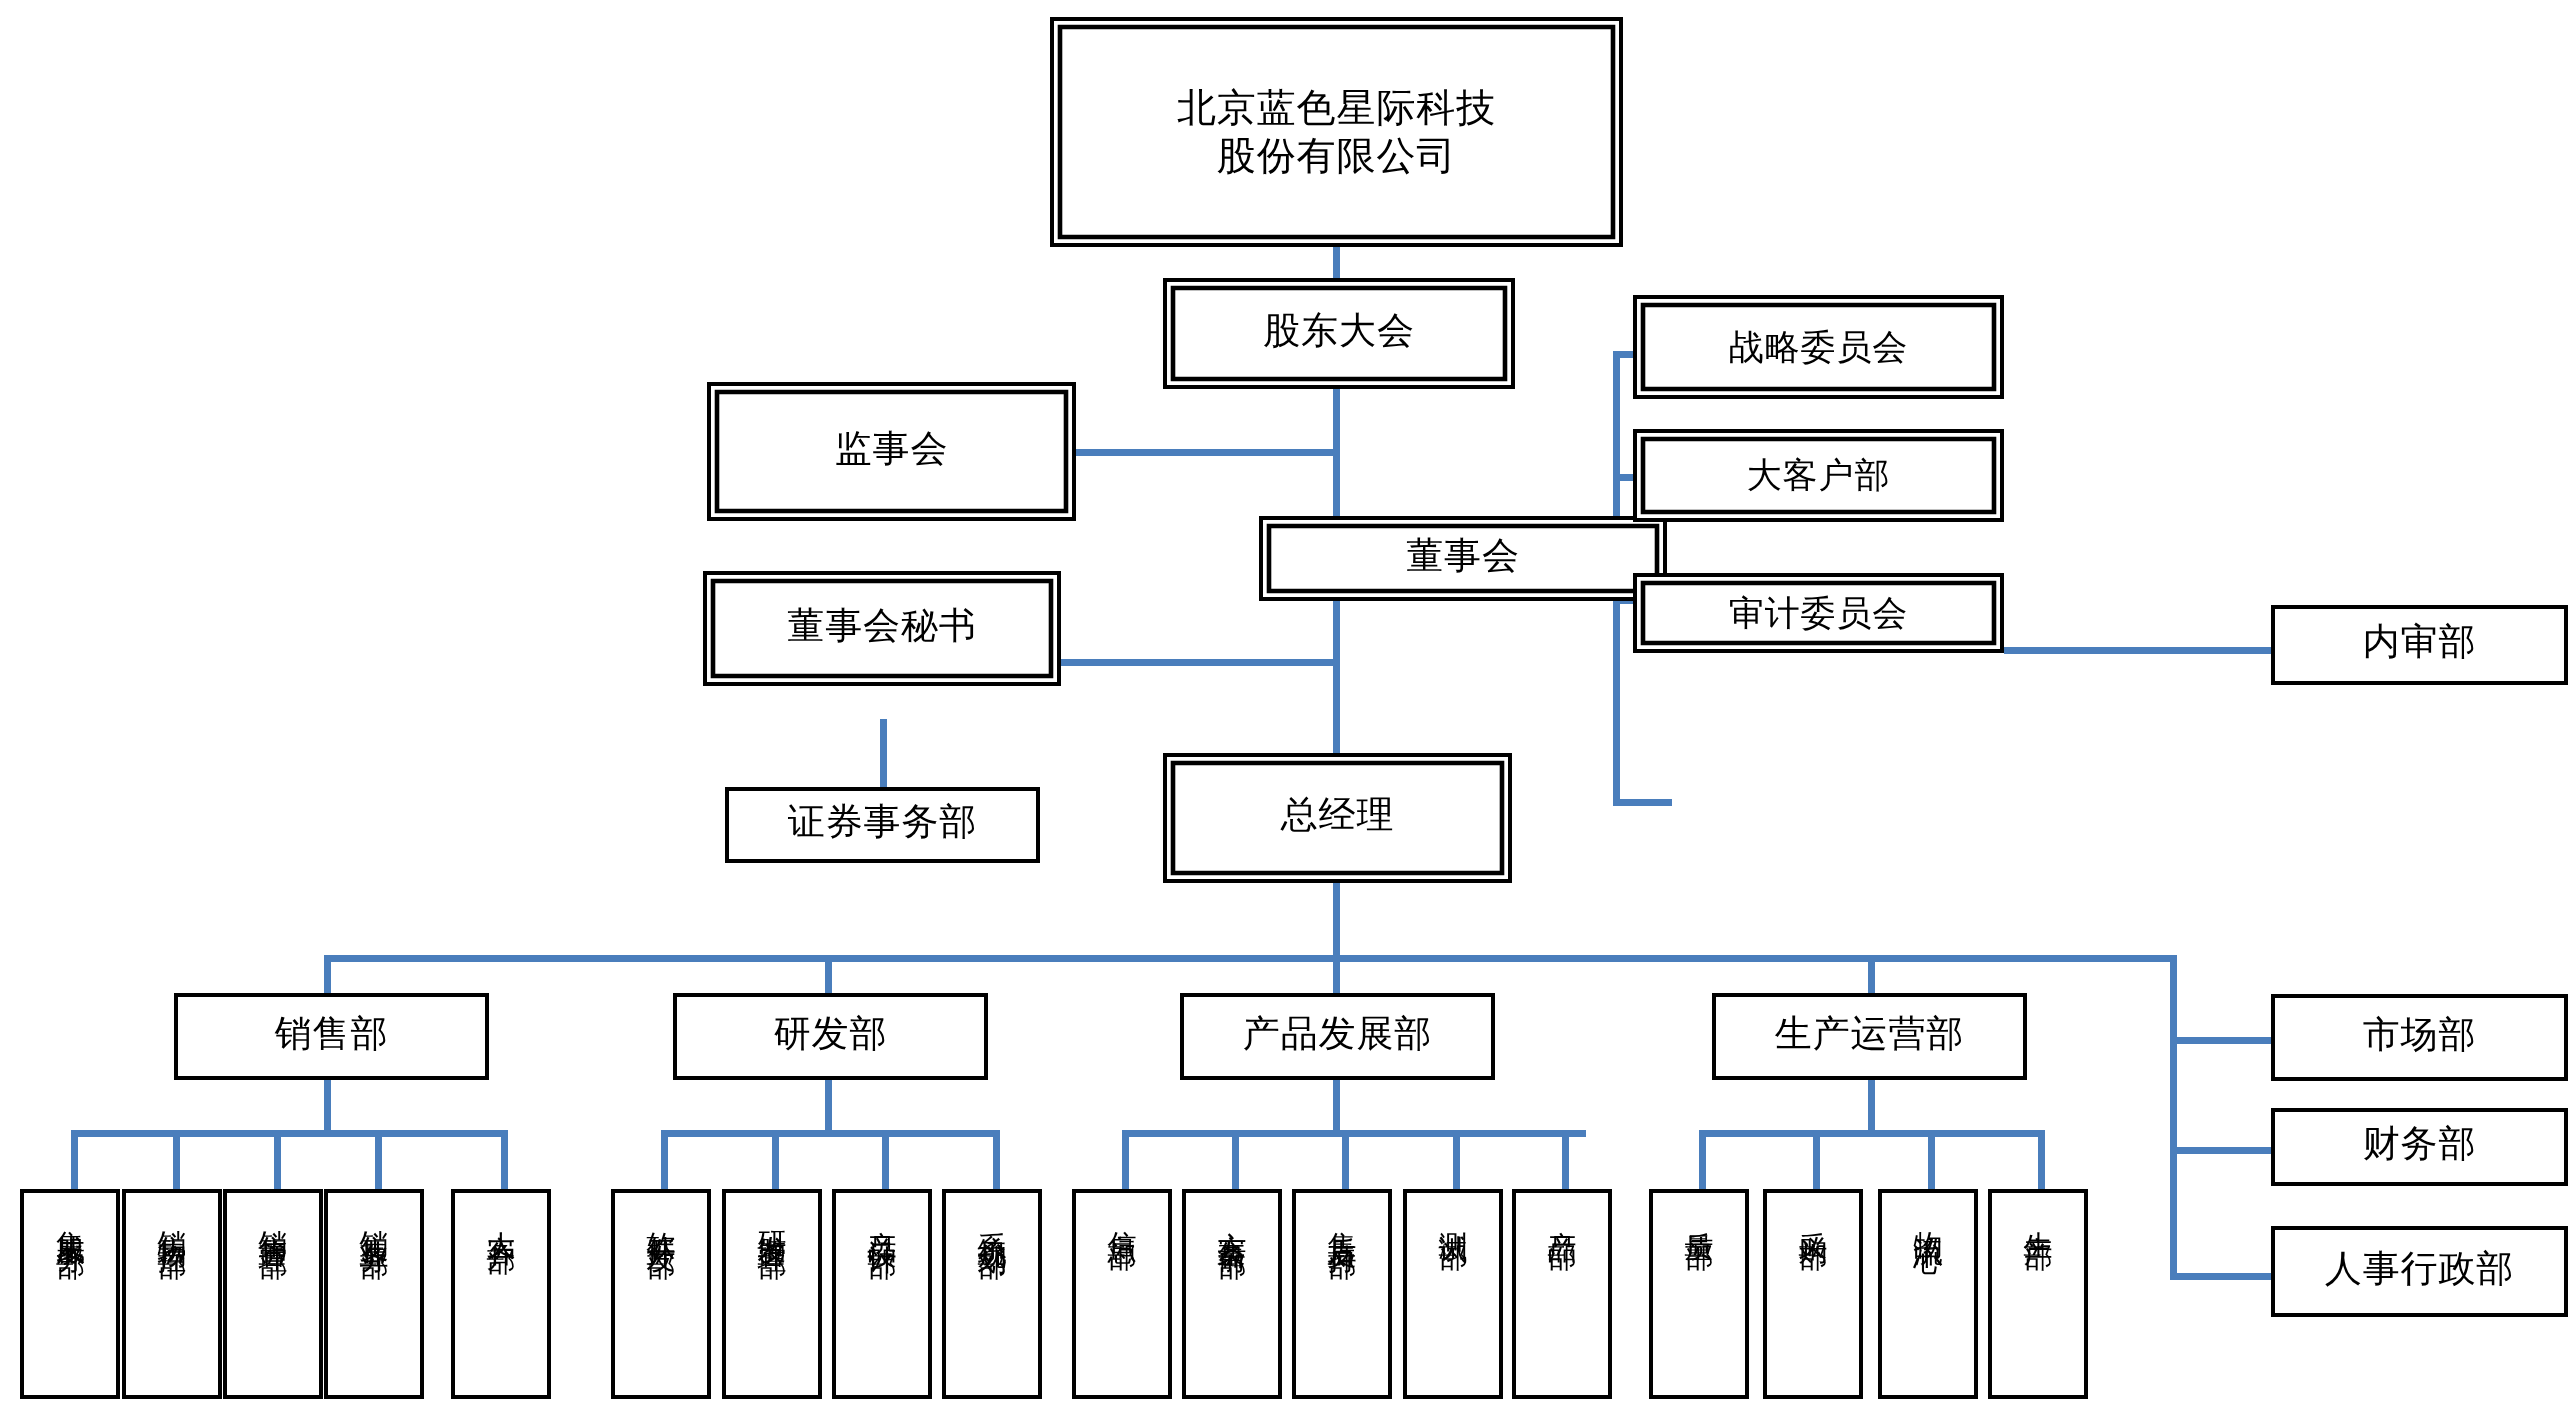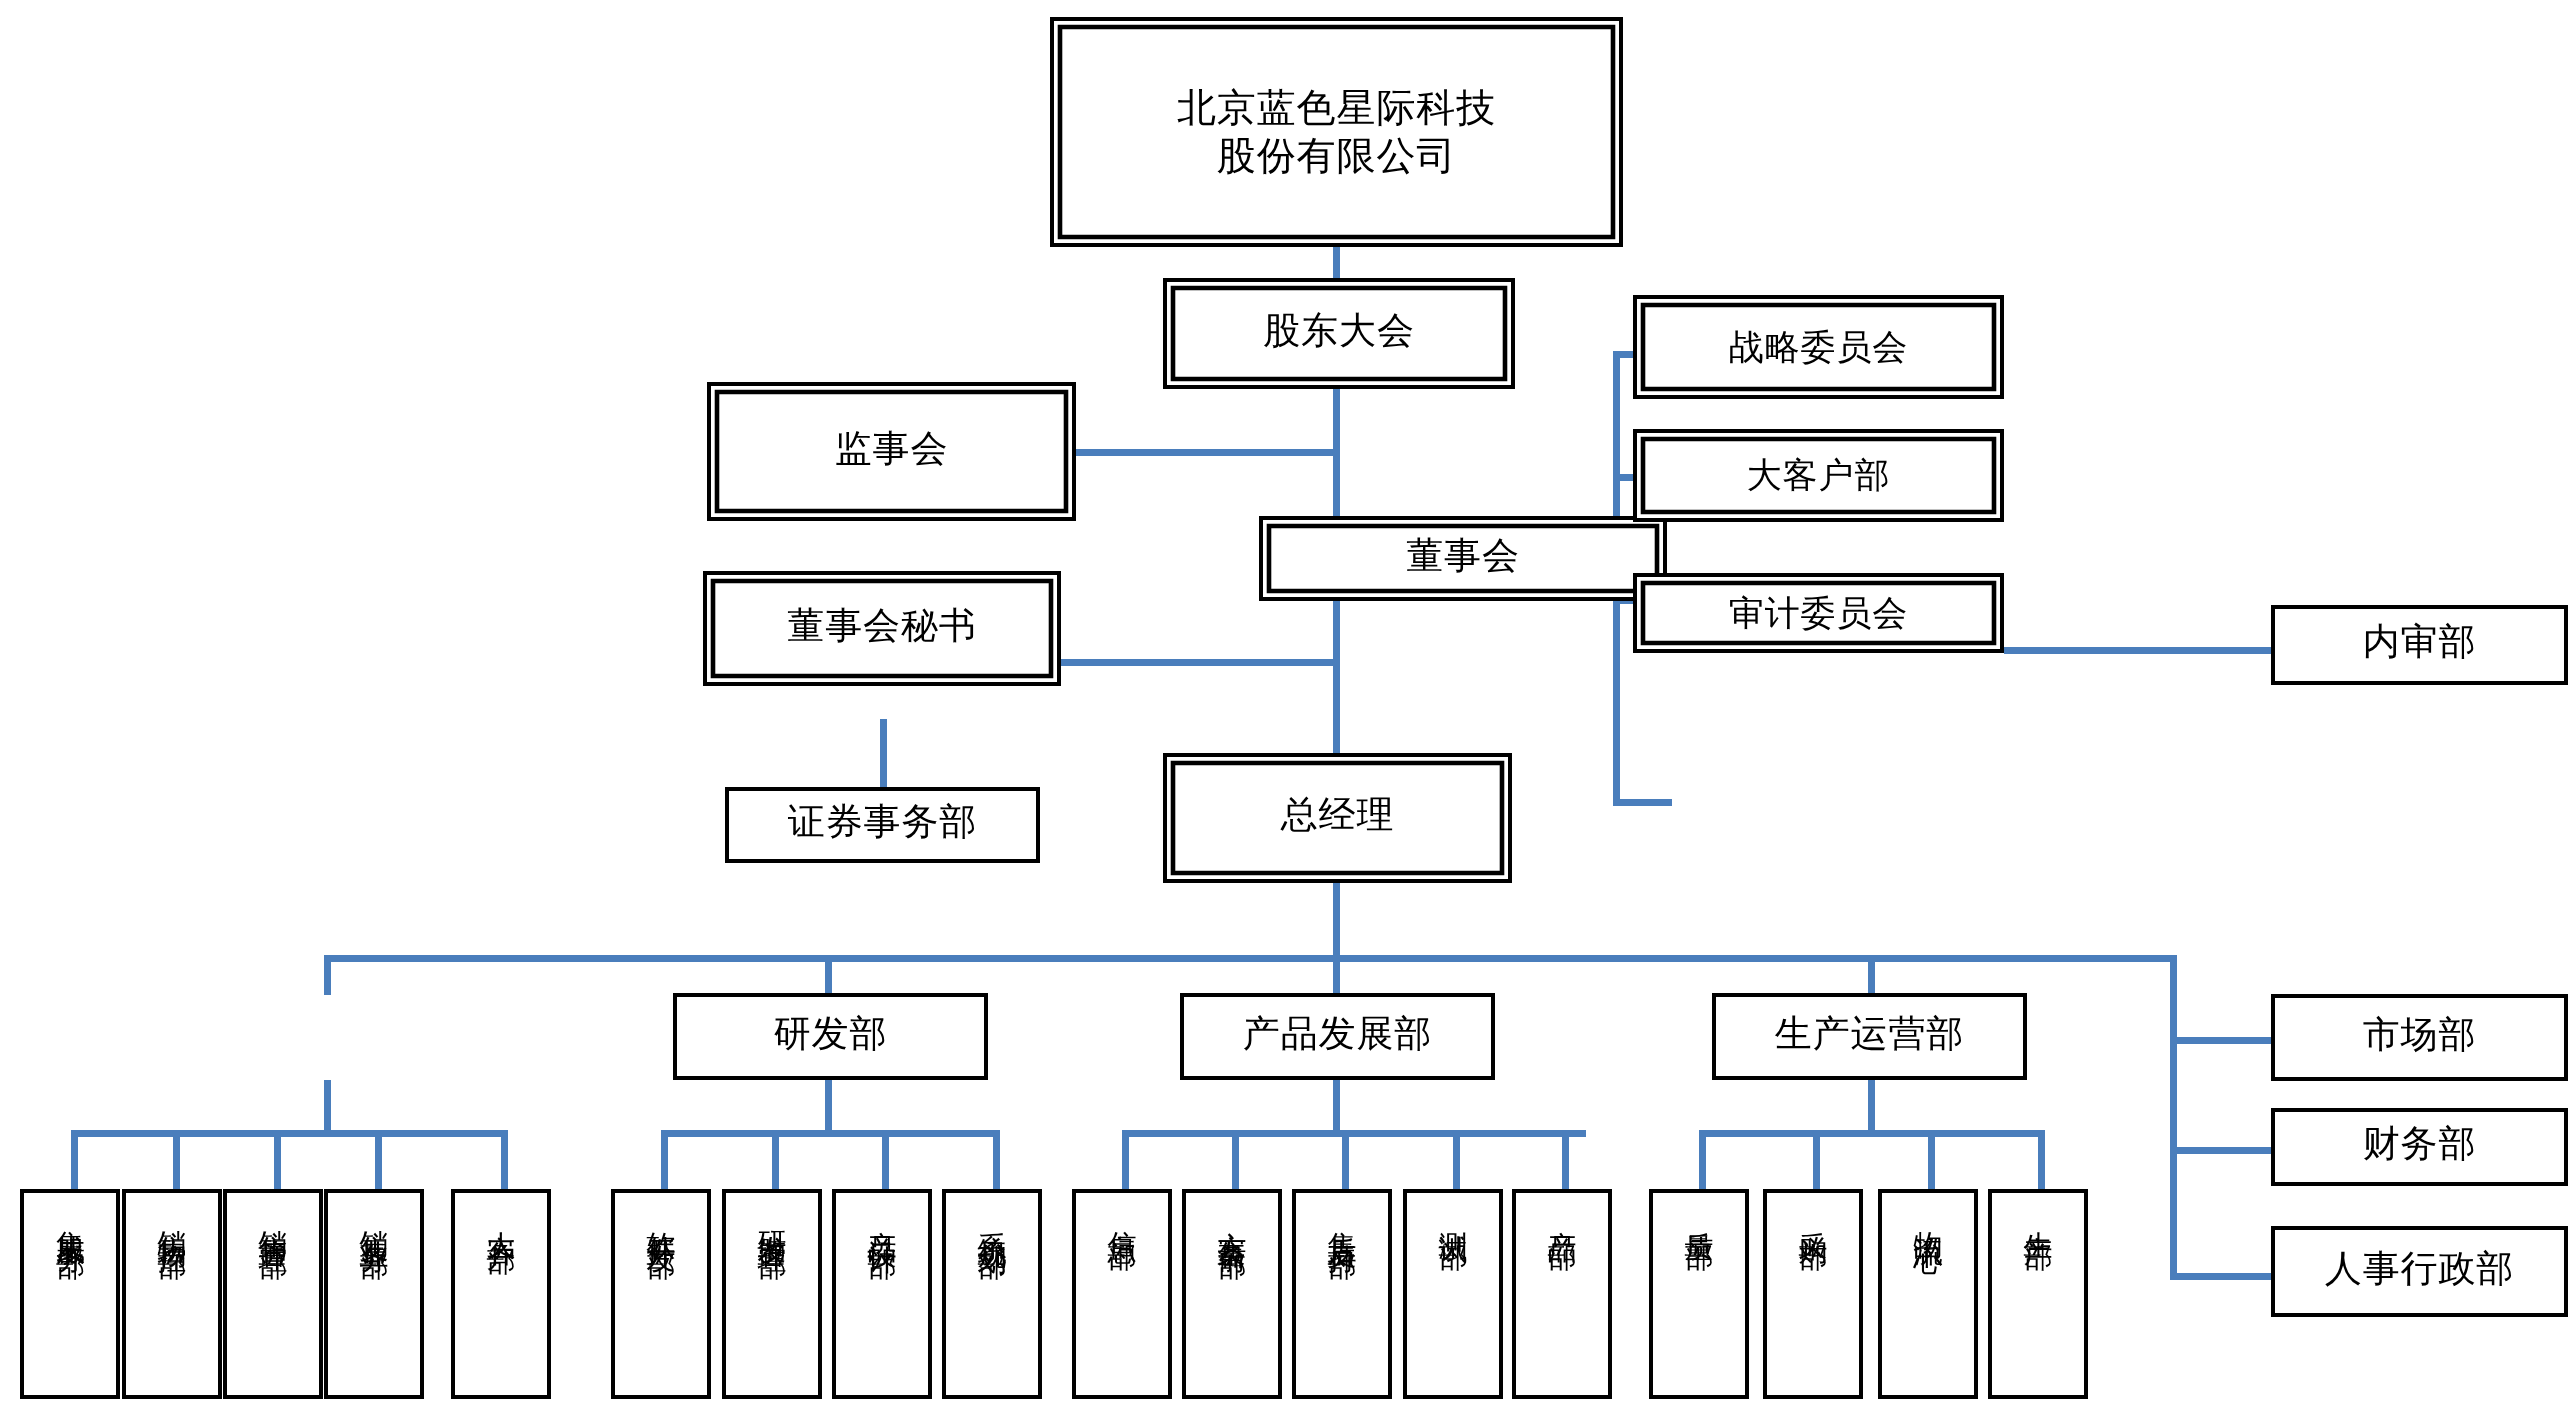--- a/index.html
+++ b/index.html
@@ -119,20 +119,21 @@
   <div class="box dbl t-md" style="left:1633px;top:295px;width:371px;height:104px;">战略委员会</div>
   <div class="box dbl t-md" style="left:1633px;top:429px;width:371px;height:93px;">大客户部</div>
   <div class="box dbl t-md" style="left:1633px;top:573px;width:371px;height:80px;">审计委员会</div>
 
   <div class="box single t-lg" style="left:2271px;top:605px;width:297px;height:80px;">内审部</div>
 
   <div class="box single t-lg" style="left:2271px;top:994px;width:297px;height:87px;">市场部</div>
   <div class="box single t-lg" style="left:2271px;top:1108px;width:297px;height:78px;">财务部</div>
   <div class="box single t-lg" style="left:2271px;top:1226px;width:297px;height:91px;">人事行政部</div>
 
+  <div class="box single t-lg" style="left:174px;top:993px;width:315px;height:87px;">销售部</div>
   <div class="box single t-lg" style="left:673px;top:993px;width:315px;height:87px;">研发部</div>
   <div class="box single t-lg" style="left:1180px;top:993px;width:315px;height:87px;">产品发展部</div>
   <div class="box single t-lg" style="left:1712px;top:993px;width:315px;height:87px;">生产运营部</div>
 
   <div class="vbox" style="left:20.4px;top:1189px;width:100px;height:210px;">
     <span class="vtxt">集成服务部</span>
   </div>
   <div class="vbox" style="left:122px;top:1189px;width:100px;height:210px;">
     <span class="vtxt">销售物控部</span>
   </div>

